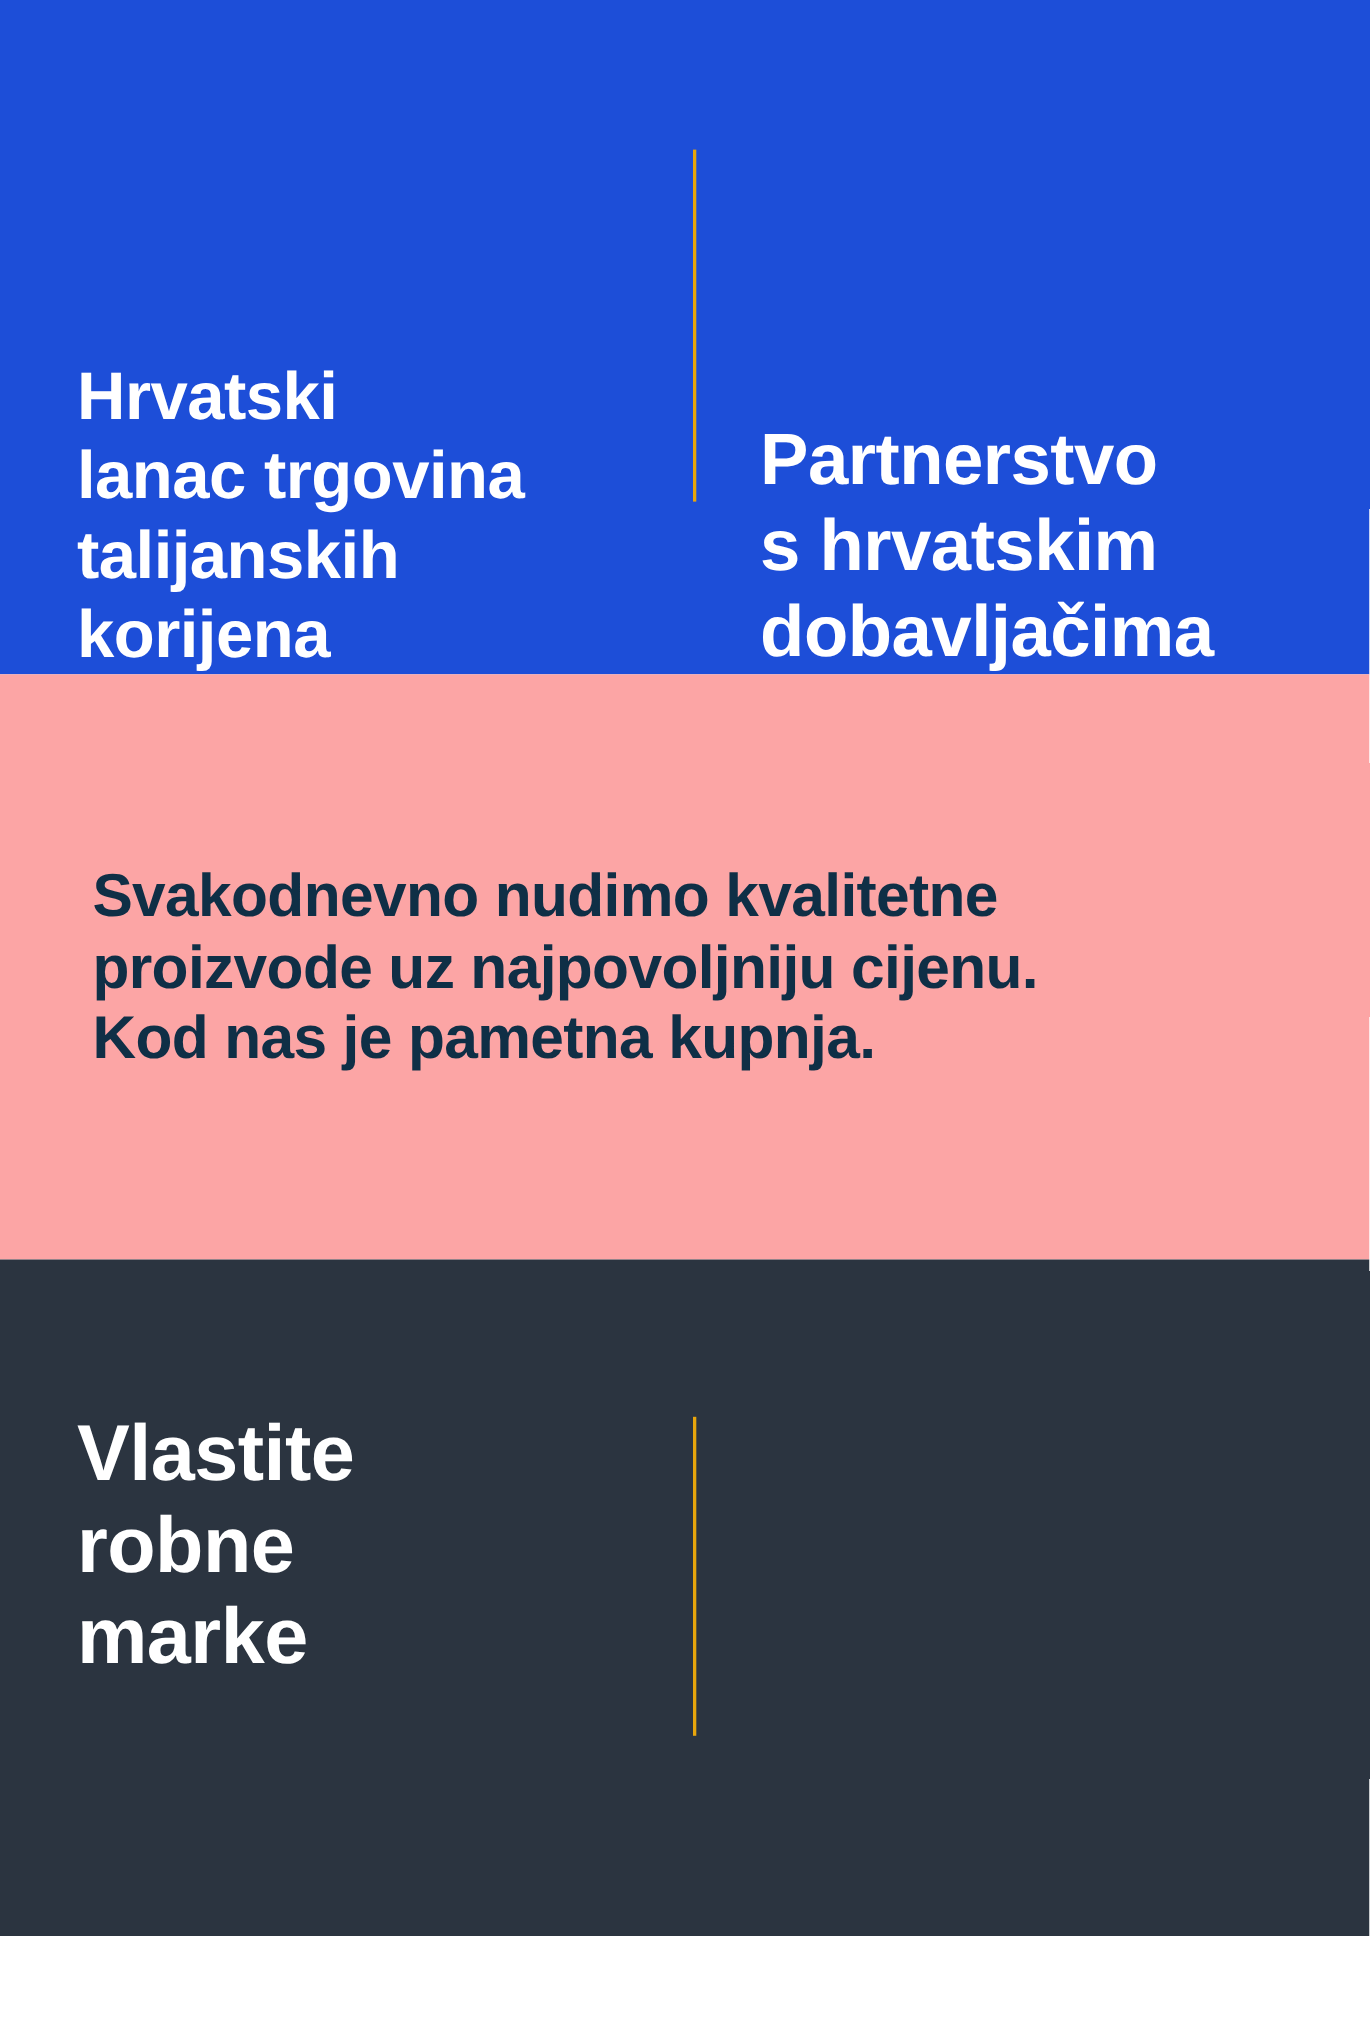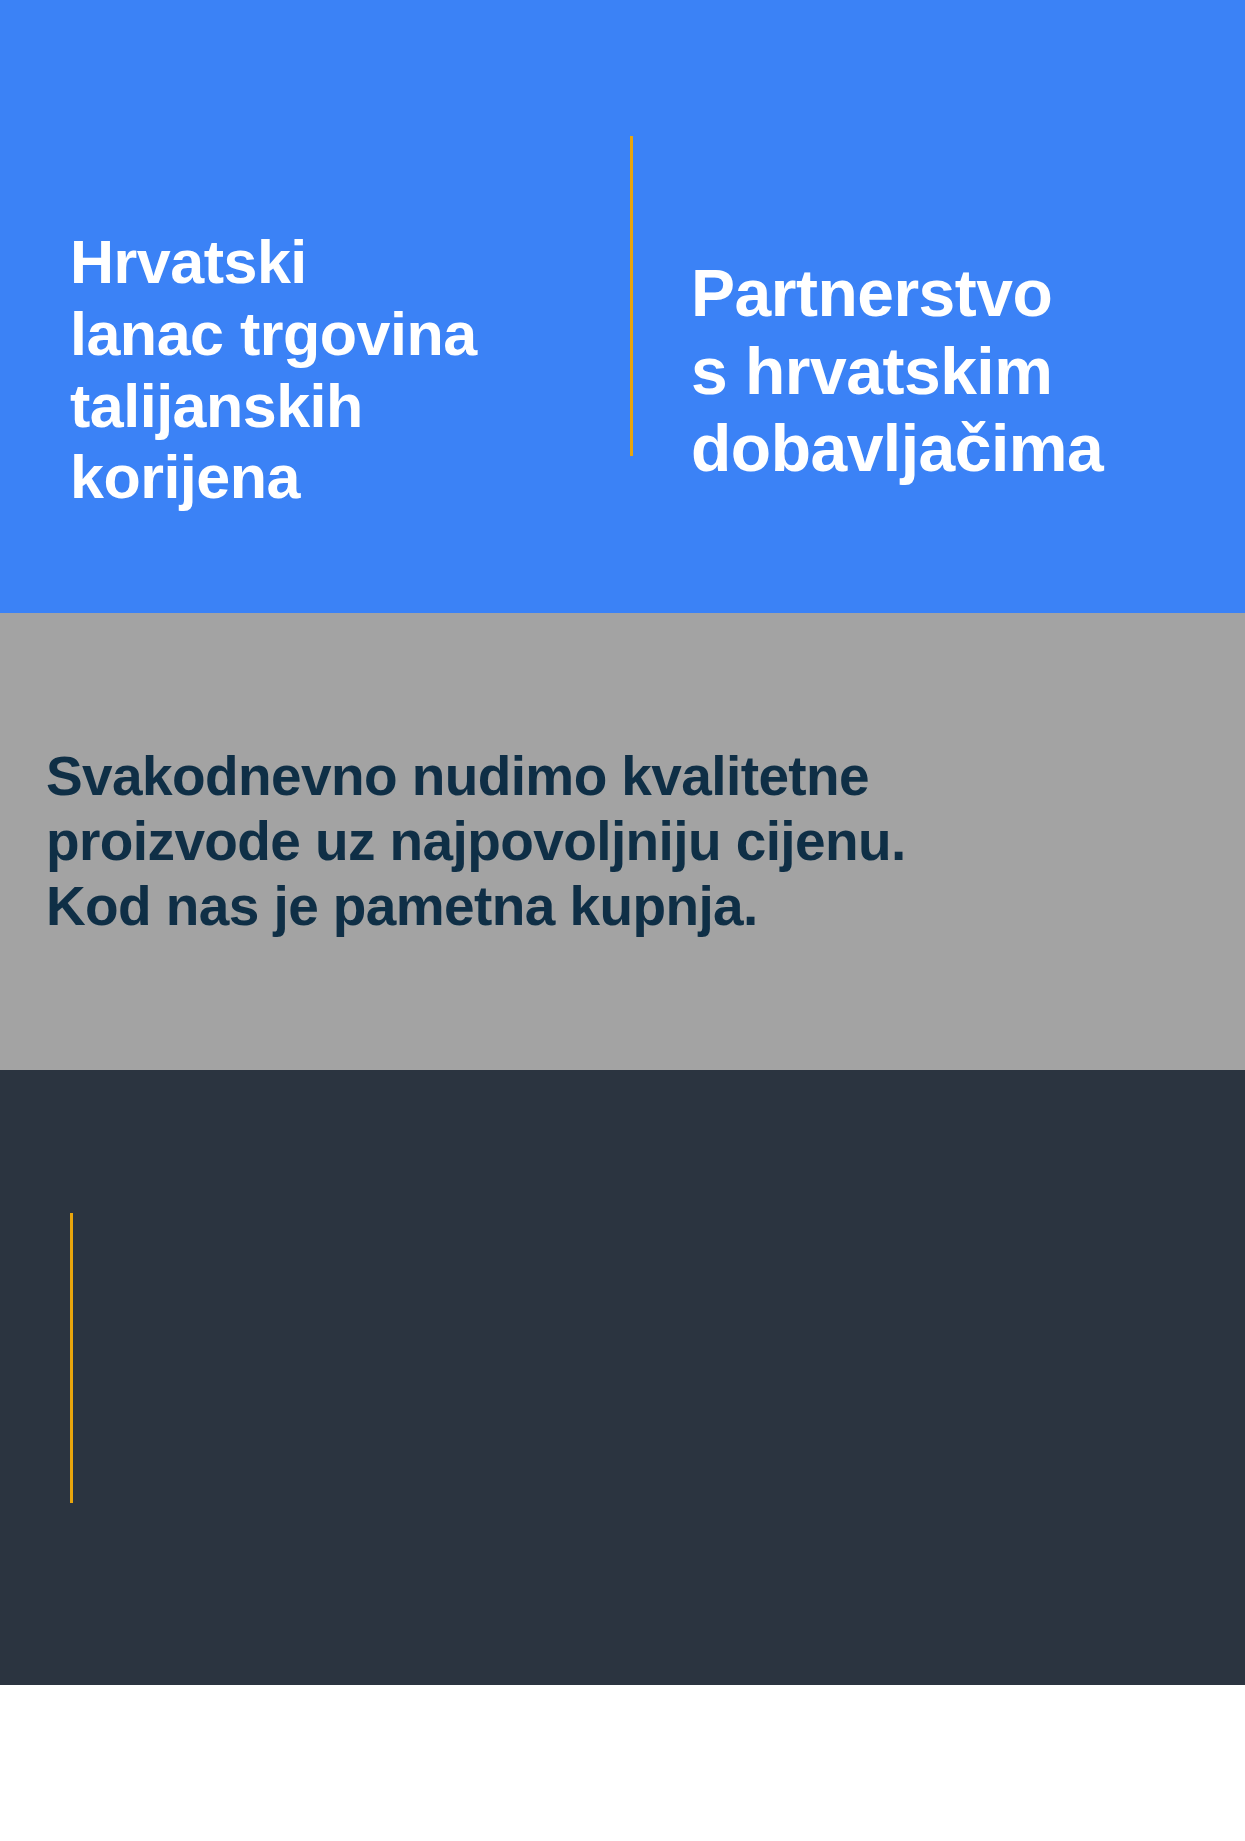--- a/index.html
+++ b/index.html
@@ -15,27 +15,27 @@
   }
   .poster {
     width: 1245px;
     height: 1841px;
     display: flex;
     flex-direction: column;
   }
 
   
   .panel-top {
-    background: #3b82f6;
+    background: #1d4ed8;
     height: 613px;
     box-sizing: border-box;
     padding: 128px 70px 0 70px;
     display: flex;
     flex-direction: row;
-    align-items: center;
+    align-items: flex-end;
   }
   .col-left-top {
     width: 560px;
     flex: 0 0 560px;
   }
   .divider-v {
     width: 3px;
     background: #e8a50c;
     align-self: flex-start;
     margin: 8px 0 0 0;
@@ -57,24 +57,24 @@
     letter-spacing: -0.5px;
     margin: 0;
     white-space: pre-line;
   }
   .h-white.rtop {
     font-size: 66px;
   }
 
   
   .panel-mid {
-    background: #a3a3a3;
-    height: 457px;
+    background: #fca5a5;
+    height: 532px;
     box-sizing: border-box;
-    padding: 0 46px;
+    padding: 0 84px;
     display: flex;
     align-items: center;
   }
   .h-navy {
     color: #0f2f46;
     font-weight: 700;
     font-size: 55px;
     line-height: 1.18;
     letter-spacing: -0.6px;
     margin: 0;
@@ -131,16 +131,21 @@
     </div>
   </section>
 
   <section class="panel-mid">
     <h2 class="h-navy">Svakodnevno nudimo kvalitetne
 proizvode uz najpovoljniju cijenu.
 Kod nas je pametna kupnja.</h2>
   </section>
 
   <section class="panel-bottom">
+    <div class="col-left-bottom">
+      <h1 class="h-white lbottom">Vlastite
+robne
+marke</h1>
+    </div>
     <div class="divider-v divider-bottom"></div>
   </section>
 
 </div>
 
 </body></html>

